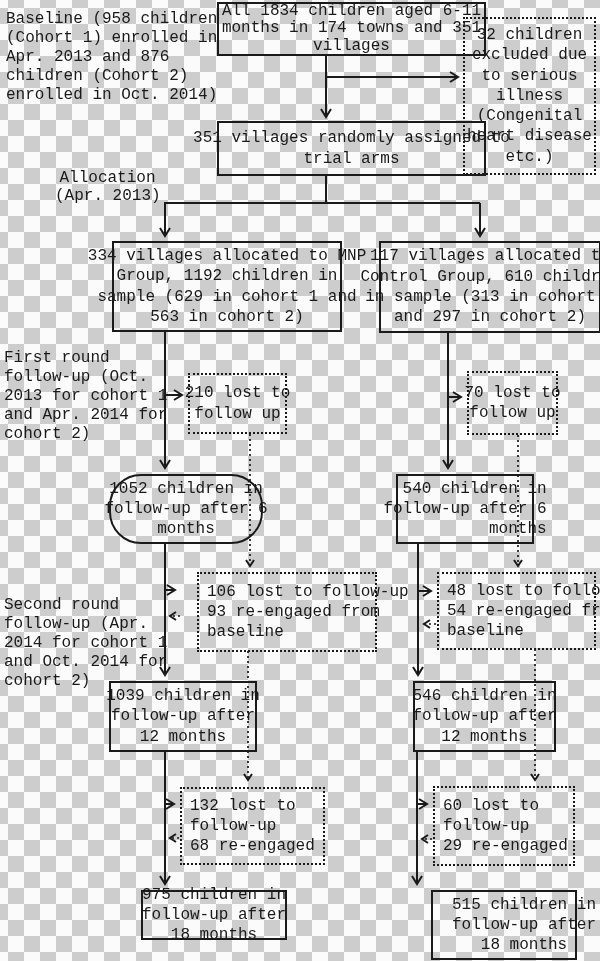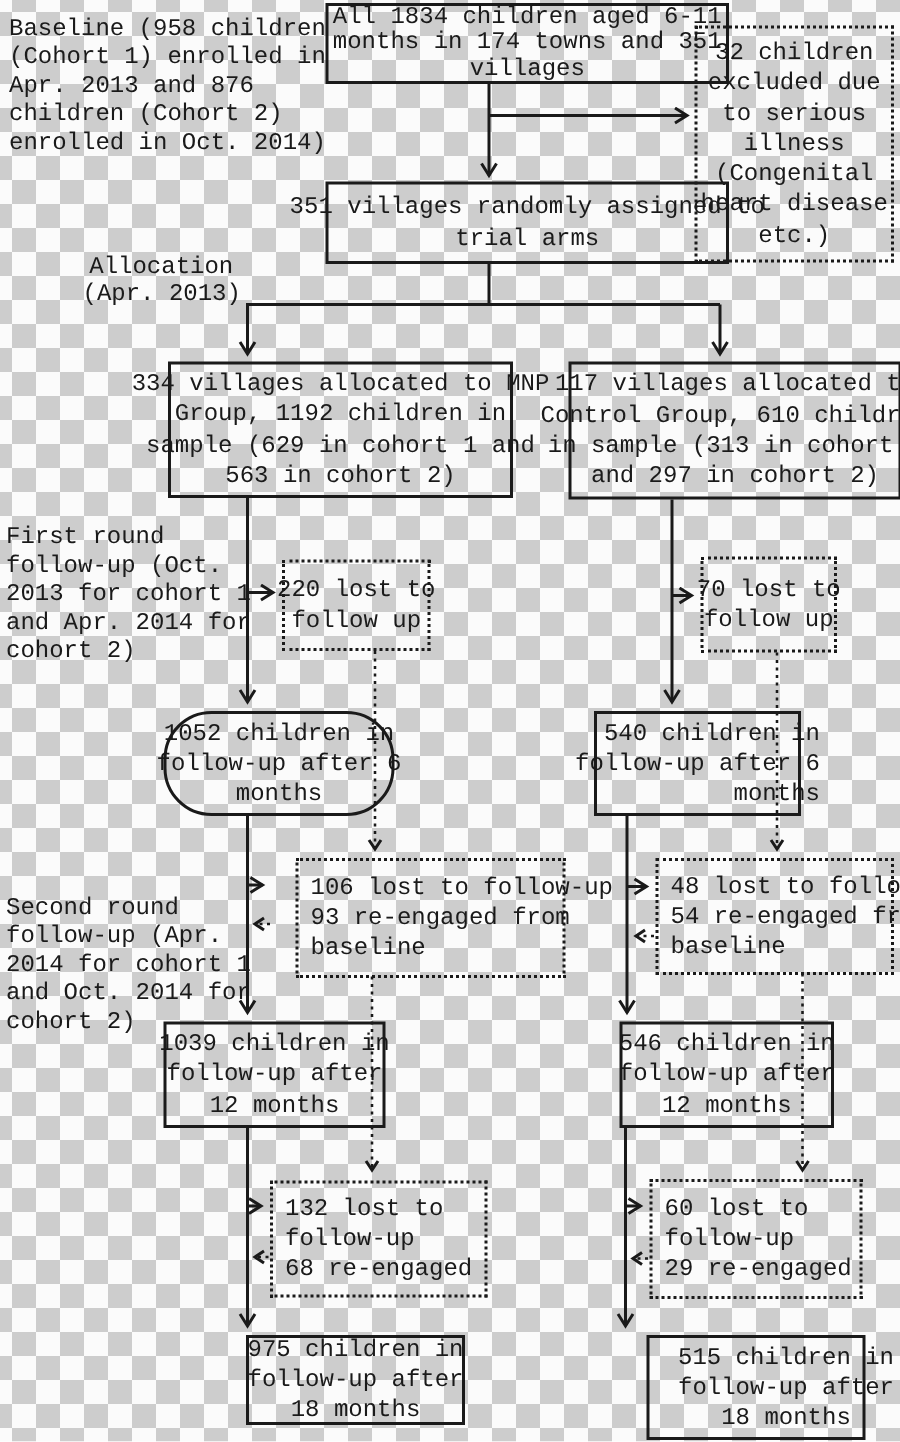--- a/index.html
+++ b/index.html
@@ -137,21 +137,21 @@
   </div>
 
   <div class="node solid" style="left:348px;top:241px;width:222px;height:92px;">
     <span class="pre">117 villages allocated to
 Control Group, 610 children
 in sample (313 in cohort 1
 and 297 in cohort 2)</span>
   </div>
 
   <div class="node dotted" style="left:188px;top:373px;width:99px;height:61px;">
-    <span class="pre">220 lost to
+    <span class="pre">210 lost to
 follow up</span>
   </div>
 
   <div class="node dotted" style="left:467px;top:371px;width:91px;height:64px;">
     <span class="pre">70 lost to
 follow up</span>
   </div>
 
   <div class="node solid" style="left:78px;top:474px;width:154px;height:70px;border-radius:32px;">
     <span class="pre">1052 children in
@@ -194,21 +194,21 @@
 follow-up
 68 re-engaged</span>
   </div>
 
   <div class="node dotted leftal" style="left:433px;top:786px;width:142px;height:80px;">
     <span class="pre">60 lost to
 follow-up
 29 re-engaged</span>
   </div>
 
-  <div class="node solid" style="left:133px;top:890px;width:146px;height:60px;">
+  <div class="node solid" style="left:110px;top:890px;width:146px;height:50px;">
     <span class="pre">975 children in
 follow-up after
 18 months</span>
   </div>
 
   <div class="node solid" style="left:400px;top:890px;width:146px;height:70px;padding-left:40px;">
     <span class="pre">515 children in
 follow-up after
 18 months</span>
   </div>

